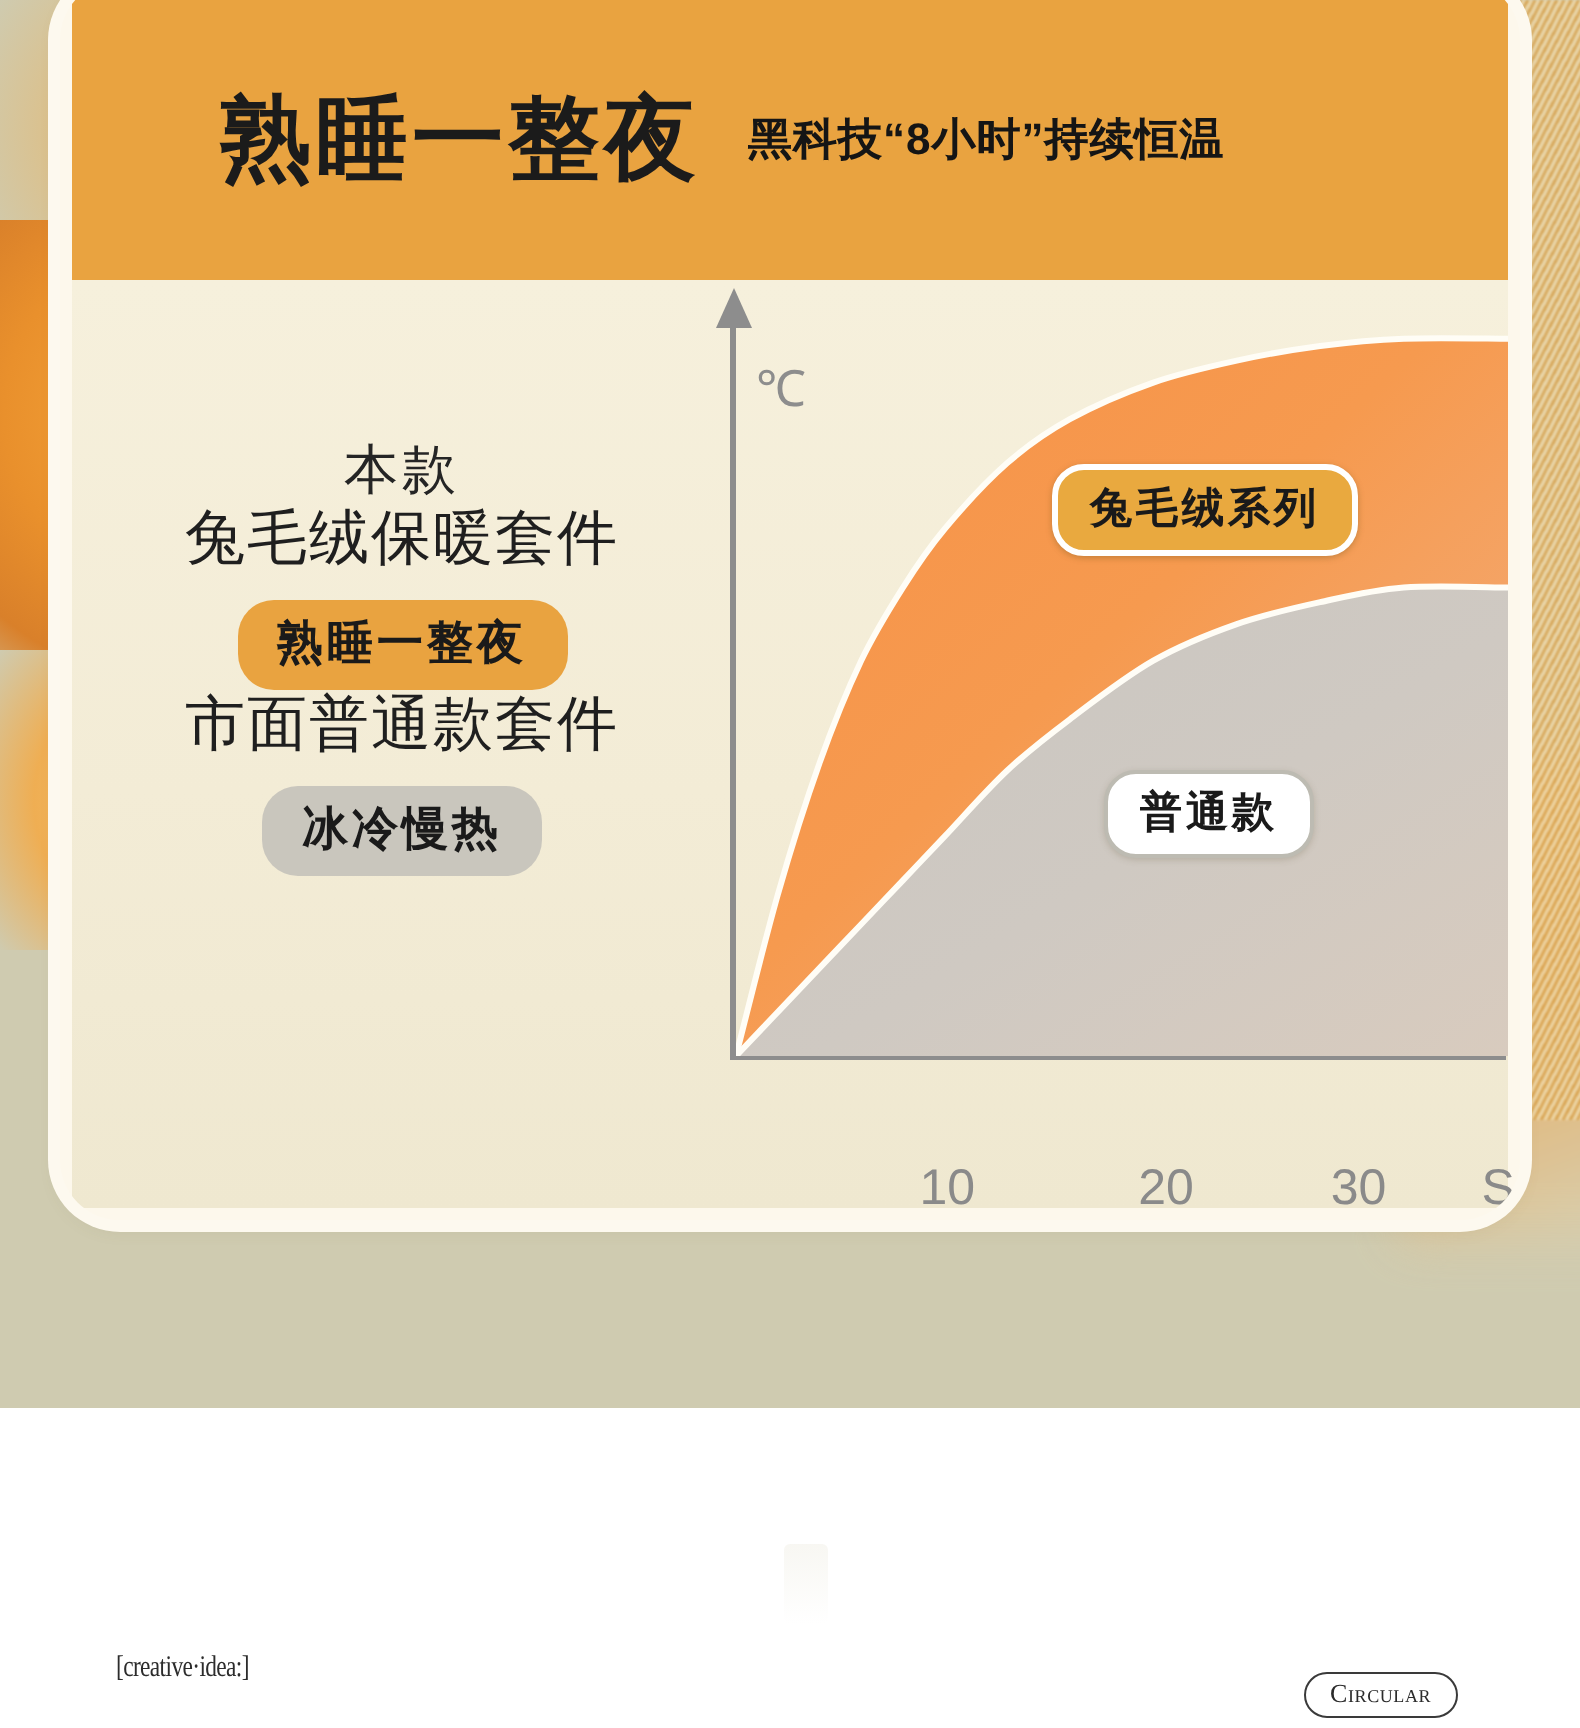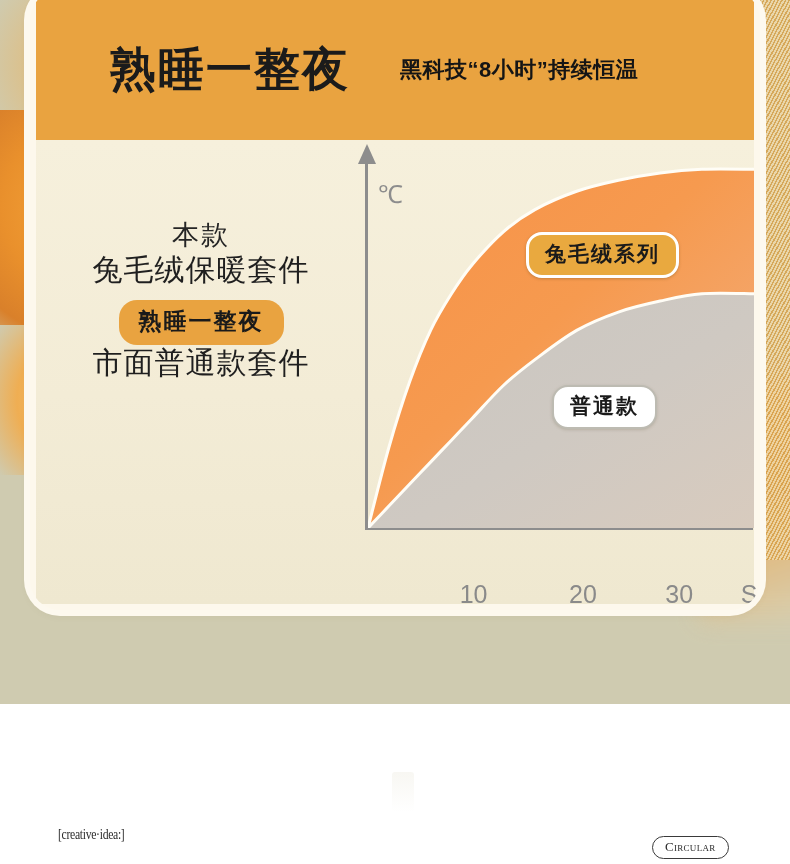--- a/index.html
+++ b/index.html
@@ -62,21 +62,21 @@
     letter-spacing:2px;
     color:#1b1b1b;
     margin-left:74px;
     line-height:1;
   }
   .subhead{
     font-family:"Liberation Sans", sans-serif;
     font-weight:700;
     font-size:22px;
     color:#151515;
-    margin-left:50px;
+    margin-left:24px;
     letter-spacing:.5px;
   }
 
   
   .card-body{
     position:absolute;left:6px;top:150px;width:718px;height:464px;
     background:linear-gradient(180deg,#f6f0dc 0%,#f3ecd6 55%,#efe8d0 100%);
   }
 
   
@@ -209,20 +209,21 @@
     <div class="card-body">
 
       <div class="left-col">
         <div>
           <div class="lbl-small">本款</div>
           <div class="lbl-big">兔毛绒保暖套件</div>
           <div class="pill pill-orange">熟睡一整夜</div>
         </div>
         <div class="block-2">
           <div class="lbl-big">市面普通款套件</div>
+          <div class="pill pill-grey">冰冷慢热</div>
         </div>
       </div>
 
       <div class="chart">
 
         <div class="axis-y-arrow"></div>
         <div class="axis-y"></div>
         <div class="axis-x"></div>
         <div class="deg-label">℃</div>
 

